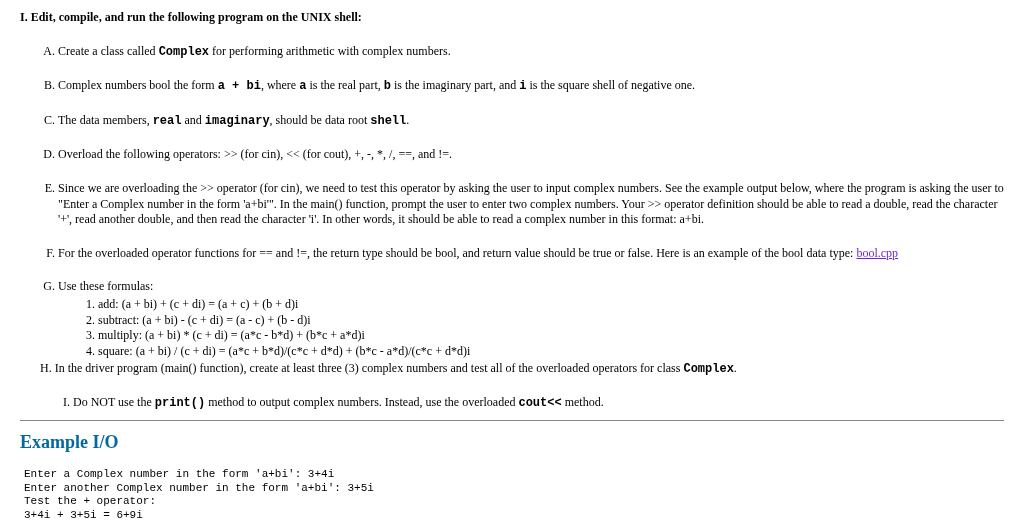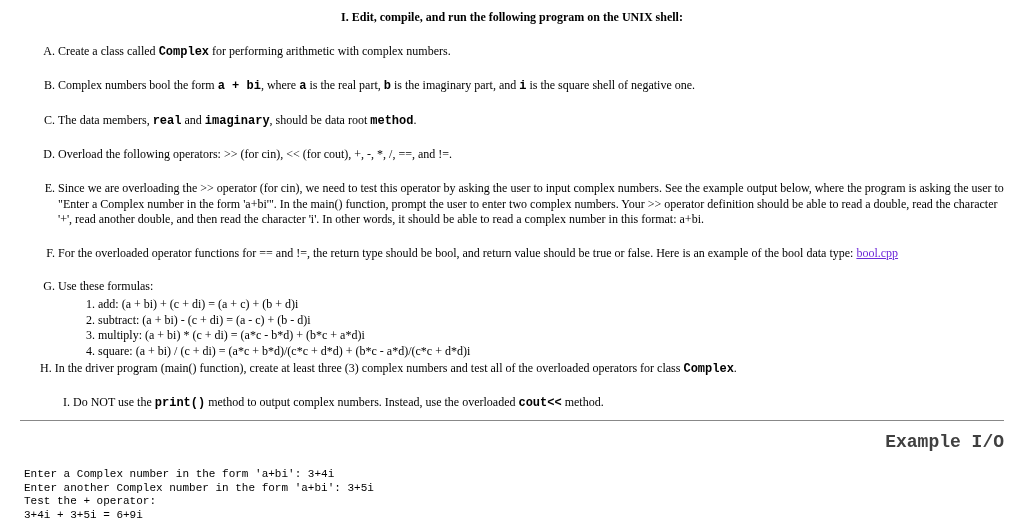--- a/index.html
+++ b/index.html
@@ -4,32 +4,32 @@
 <style>
   body {
     font-family: "Times New Roman", Times, serif;
     font-size: 12px;
     color: #000;
     margin: 10px 20px;
     line-height: 1.3;
   }
   .bold { font-weight: bold; }
   .mono { font-family: "Courier New", monospace; }
-  .title-line { font-weight: bold; text-align: center; }
+  .title-line { font-weight: bold; }
   ol.alpha { list-style-type: upper-alpha; margin: 2px 0 0 20px; padding-left: 18px; }
   ol.alpha > li { margin-bottom: 1px; margin-top: 18px; }
   ol.num { list-style-type: decimal; margin: 2px 0 0 60px; padding-left: 18px; }
   ol.num > li { margin-bottom: 0; }
   .indent-h { margin-left: 20px; margin-top:2px; }
   .indent-g { margin-left: 40px; margin-top:17px; }
   hr { border: none; border-top: 1px solid #888; margin: 8px 0; }
   .example-heading {
-    text-align: right;
-    color: #404040;
-    font-family: Liberation Mono, monospace;
+    text-align: left;
+    color: #0369a1;
+    font-family: Liberation Serif, serif;
     font-weight: bold;
     font-size: 18px;
     margin: 10px 0 14px 0;
   }
   .io {
     font-family: "Courier New", monospace;
     font-size: 11px;
     white-space: pre;
     line-height: 1.25;
     margin-left: 4px;
@@ -47,21 +47,21 @@
   </div>
 
   <ol class="alpha">
     <li>
       <span>Create a class called </span><span class="mono bold">Complex</span><span> for performing arithmetic with complex numbers.</span>
     </li>
     <li>
       <span>Complex numbers bool the form </span><span class="mono bold">a + bi</span><span>, where </span><span class="mono bold">a</span><span> is the real part, </span><span class="mono bold">b</span><span> is the imaginary part, and </span><span class="mono bold">i</span><span> is the square shell of negative one.</span>
     </li>
     <li>
-      <span>The data members, </span><span class="mono bold">real</span><span> and </span><span class="mono bold">imaginary</span><span>, should be data root </span><span class="mono bold">method</span><span>.</span>
+      <span>The data members, </span><span class="mono bold">real</span><span> and </span><span class="mono bold">imaginary</span><span>, should be data root </span><span class="mono bold">shell</span><span>.</span>
     </li>
     <li><span>Overload the following operators: &gt;&gt; (for cin), &lt;&lt; (for cout), +, -, *, /, ==, and !=.</span></li>
     <li><span>Since we are overloading the &gt;&gt; operator (for cin), we need to test this operator by asking the user to input complex numbers. See the example output below, where the program is asking the user to "Enter a Complex number in the form 'a+bi'". In the main() function, prompt the user to enter two complex numbers. Your &gt;&gt; operator definition should be able to read a double, read the character '+', read another double, and then read the character 'i'. In other words, it should be able to read a complex number in this format: a+bi.</span></li>
     <li>
       <span>For the overloaded operator functions for == and !=, the return type should be bool, and return value should be true or false. Here is an example of the bool data type: </span><a href="#" class="link">bool.cpp</a>
     </li>
     <li><span>Use these formulas:</span></li>
   </ol>
 
   <ol class="num">

